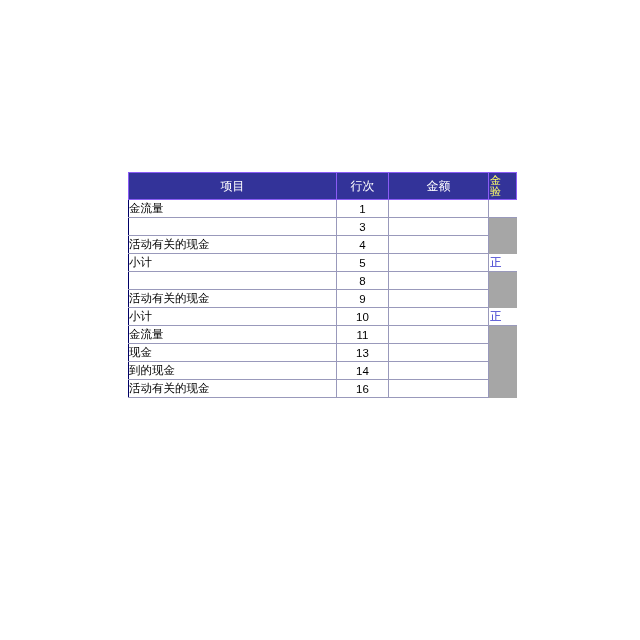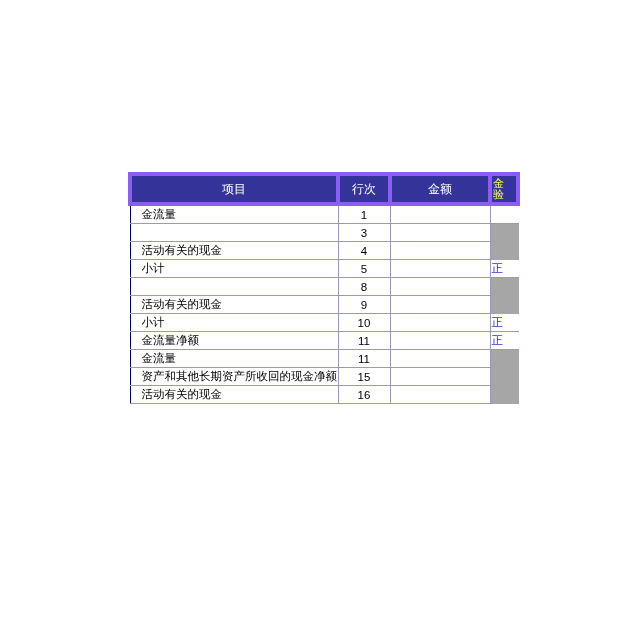--- a/index.html
+++ b/index.html
@@ -29,21 +29,21 @@
   table.grid col.c-line  { width: 52px; }
   table.grid col.c-amt   { width: 100px; }
   table.grid col.c-extra { width: 28px; }
 
   .hdr td {
     background: #333399;
     color: #ffffff;
     font-size: 12px;
     text-align: center;
     height: 26px;
-    border: 4px solid #8b5cf6;
+    border: 1px solid #8b5cf6;
     padding: 0 6px;
     white-space: nowrap;
     overflow: hidden;
   }
   .hdr td.extra {
     background: #333399;
     color: #ffff66;
     font-size: 11px;
     text-align: left;
     line-height: 11px;
@@ -82,21 +82,21 @@
     color: #3333cc;
     font-size: 11.5px;
     padding-left: 1px;
   }
   td.extra-cell.blanked {
     background: #ffffff;
     border-top: 1px solid #9999bb;
     border-bottom: 1px solid #9999bb;
     border-right: 1px solid #ffffff;
   }
-  .indent1 { padding-left: 11px; }
+  .indent1 { padding-left: 0; }
 </style>
 </head>
 <body>
 
 <div id="sheet">
   <table class="grid">
     <colgroup>
       <col class="c-item">
       <col class="c-line">
       <col class="c-amt">
@@ -150,34 +150,34 @@
           <td class="amt"></td>
           <td class="extra-cell"></td>
         </tr>
         <tr>
           <td class="item indent1">小计</td>
           <td class="line">10</td>
           <td class="amt"></td>
           <td class="extra-cell blanked">正</td>
         </tr>
         <tr>
-          <td class="item indent1">金流量净额</td>
-          <td class="line">11</td>
-          <td class="amt"></td>
-          <td class="extra-cell blanked">正</td>
-        </tr>
-        <tr>
           <td class="item indent1">金流量</td>
           <td class="line">11</td>
           <td class="amt"></td>
           <td class="extra-cell"></td>
         </tr>
         <tr>
-          <td class="item indent1">资产和其他长期资产所收回的现金净额</td>
-          <td class="line">15</td>
+          <td class="item indent1">现金</td>
+          <td class="line">13</td>
+          <td class="amt"></td>
+          <td class="extra-cell"></td>
+        </tr>
+        <tr>
+          <td class="item indent1">到的现金</td>
+          <td class="line">14</td>
           <td class="amt"></td>
           <td class="extra-cell"></td>
         </tr>
         <tr>
           <td class="item indent1">活动有关的现金</td>
           <td class="line">16</td>
           <td class="amt"></td>
           <td class="extra-cell"></td>
         </tr>
       </tbody>

